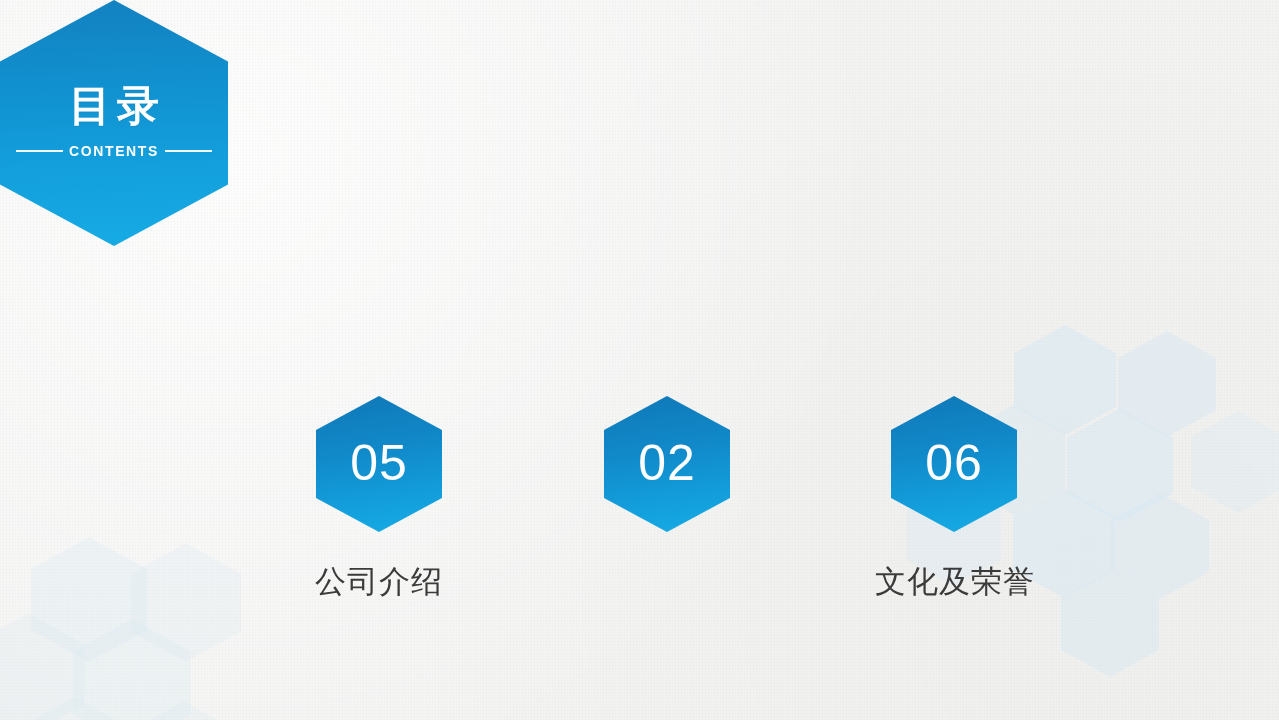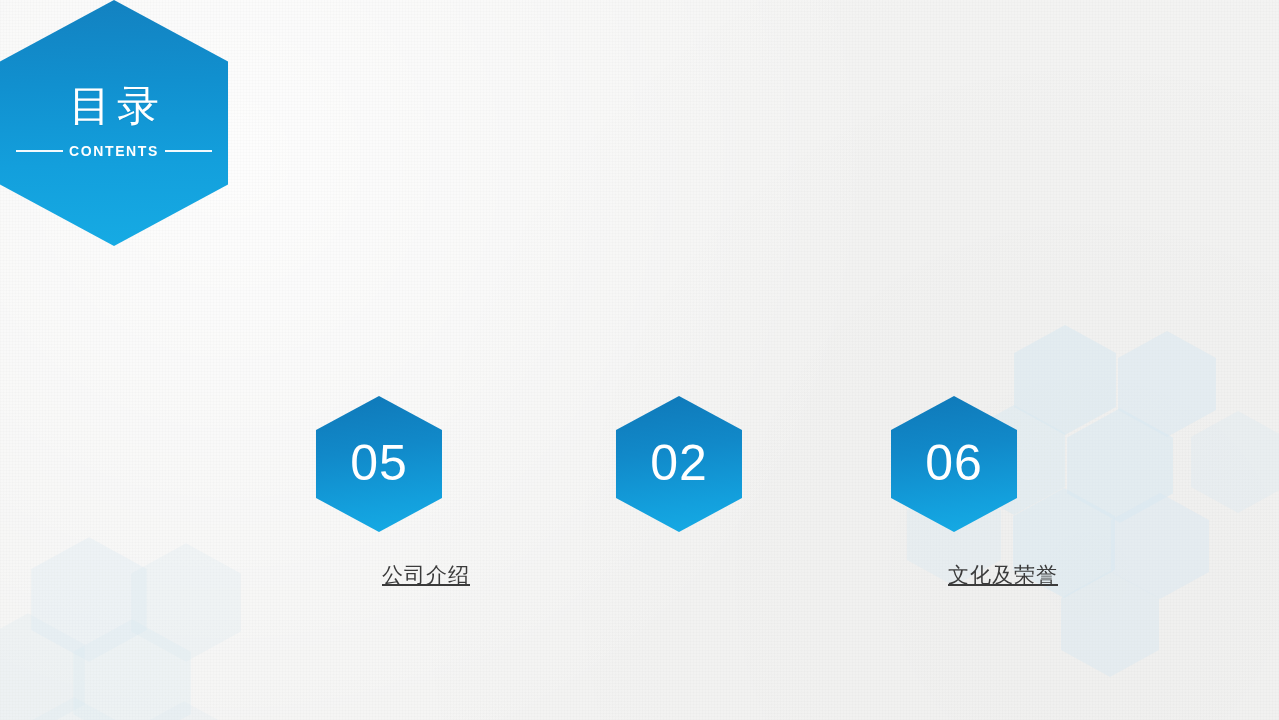--- a/index.html
+++ b/index.html
@@ -53,21 +53,21 @@
     clip-path: polygon(50% 0%, 100% 25%, 100% 75%, 50% 100%, 0% 75%, 0% 25%);
     display: flex;
     flex-direction: column;
     align-items: center;
     justify-content: center;
   }
 
   #contents-title {
     color: #ffffff;
     font-size: 42px;
-    font-weight: normal;
+    font-weight: bold;
     letter-spacing: 6px;
     line-height: 1;
     margin-top: -2px;
     margin-left: 6px;
     text-shadow: 0 1px 1px rgba(0,0,0,0.06);
   }
 
   #contents-sub-row {
     display: flex;
     align-items: center;
@@ -109,30 +109,29 @@
     font-size: 50px;
     font-weight: 300;
     letter-spacing: 1px;
     line-height: 1;
     margin-top: -2px;
   }
 
   .item-label {
     position: absolute;
     color: #3b3b3b;
-    font-size: 21px;
+    font-size: 31px;
     letter-spacing: 1px;
     white-space: nowrap;
-    text-align: right;
-    text-decoration: underline;
+    text-align: center;
   }
 
   
   #hex-01 { left: 316px; top: 396px; }
-  #hex-02 { left: 604px; top: 396px; margin-left: 12px; }
+  #hex-02 { left: 604px; top: 396px; }
   #hex-03 { left: 891px; top: 396px; }
 
   #label-01 { left: 288px; top: 561px; width: 182px; }
   #label-02 { left: 564px; top: 561px; width: 206px; }
   #label-03 { left: 852px; top: 561px; width: 206px; }
 </style>
 </head>
 <body>
 
 <div id="slide">

